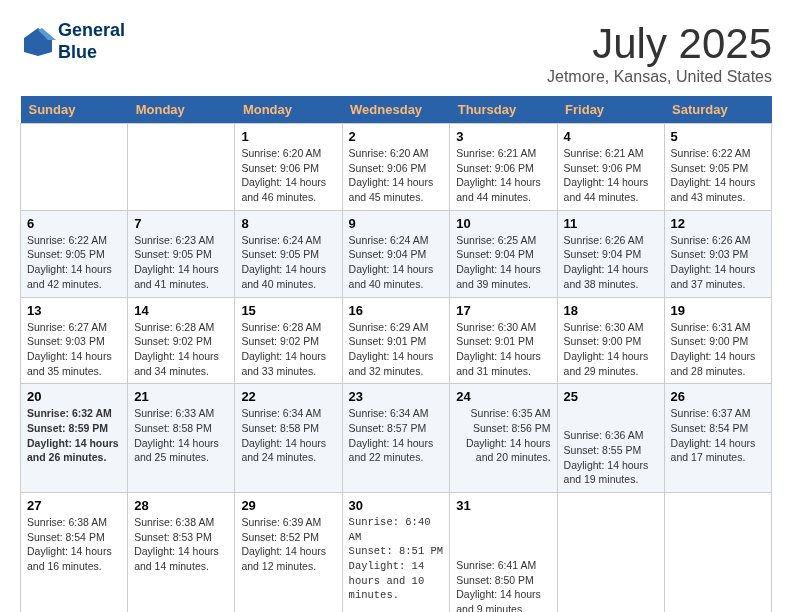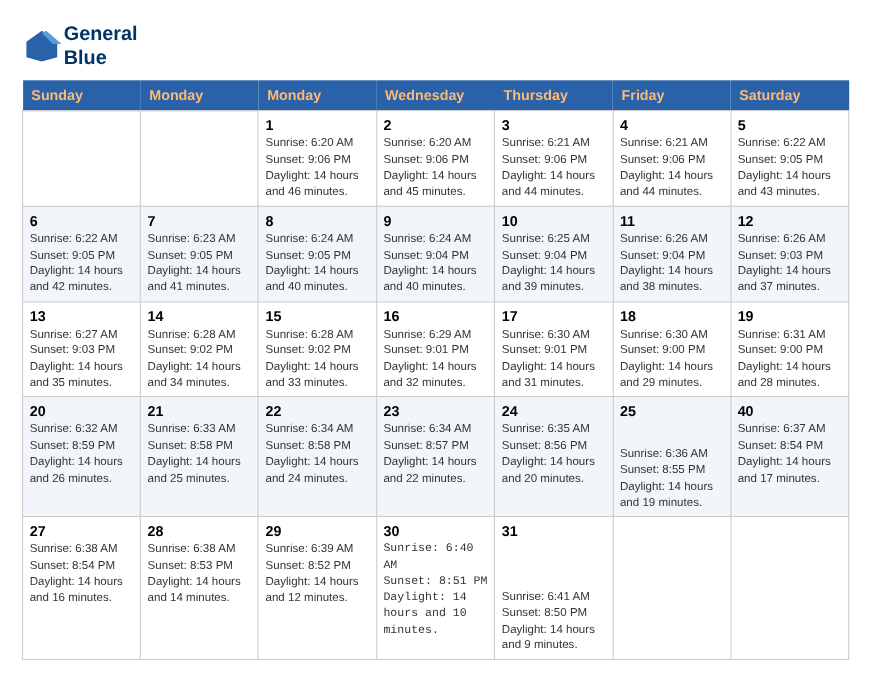--- a/index.html
+++ b/index.html
@@ -95,20 +95,24 @@
   <div class="logo">
     <svg class="logo-icon" viewBox="0 0 36 36">
       <polygon points="18,4 32,14 32,28 18,32 4,28 4,14" fill="#2962a8"></polygon>
       <polygon points="22,4 36,16 28,16 18,6" fill="#5b9bd5"></polygon>
     </svg>
     <div class="logo-text">
       <div>General</div>
       <div>Blue</div>
     </div>
   </div>
+  <div class="title-block">
+    <div class="month-title">July 2025</div>
+    <div class="subtitle">Jetmore, Kansas, United States</div>
+  </div>
 </div>
 
 <table>
   <thead>
     <tr id="header-row">
     <th>Sunday</th>
         <th>Monday</th>
         <th>Monday</th>
         <th>Wednesday</th>
         <th>Thursday</th>
@@ -235,21 +239,21 @@
         <td>
           <span class="day-num">19</span>
           <div class="day-info" style="white-space: pre-line;">Sunrise: 6:31 AM
 Sunset: 9:00 PM
 Daylight: 14 hours and 28 minutes.</div>
         </td>
       </tr>
       <tr>
         <td>
           <span class="day-num">20</span>
-          <div class="day-info" style="white-space: pre-line;">Sunrise: 6:32 AM
+          <div class="day-info" style="white-space: pre-line; font-weight: bold;">Sunrise: 6:32 AM
 Sunset: 8:59 PM
 Daylight: 14 hours and 26 minutes.</div>
         </td>
         <td>
           <span class="day-num">21</span>
           <div class="day-info" style="white-space: pre-line;">Sunrise: 6:33 AM
 Sunset: 8:58 PM
 Daylight: 14 hours and 25 minutes.</div>
         </td>
         <td>
@@ -259,32 +263,32 @@
 Daylight: 14 hours and 24 minutes.</div>
         </td>
         <td>
           <span class="day-num">23</span>
           <div class="day-info" style="white-space: pre-line;">Sunrise: 6:34 AM
 Sunset: 8:57 PM
 Daylight: 14 hours and 22 minutes.</div>
         </td>
         <td>
           <span class="day-num">24</span>
-          <div class="day-info" style="white-space: pre-line;">Sunrise: 6:35 AM
+          <div class="day-info" style="white-space: pre-line; text-align: right;">Sunrise: 6:35 AM
 Sunset: 8:56 PM
 Daylight: 14 hours and 20 minutes.</div>
         </td>
         <td>
           <span class="day-num">25</span>
           <div class="day-info" style="white-space: pre-line; margin-top: 24px;">Sunrise: 6:36 AM
 Sunset: 8:55 PM
 Daylight: 14 hours and 19 minutes.</div>
         </td>
         <td>
-          <span class="day-num">40</span>
+          <span class="day-num">26</span>
           <div class="day-info" style="white-space: pre-line;">Sunrise: 6:37 AM
 Sunset: 8:54 PM
 Daylight: 14 hours and 17 minutes.</div>
         </td>
       </tr>
       <tr>
         <td>
           <span class="day-num">27</span>
           <div class="day-info" style="white-space: pre-line;">Sunrise: 6:38 AM
 Sunset: 8:54 PM

